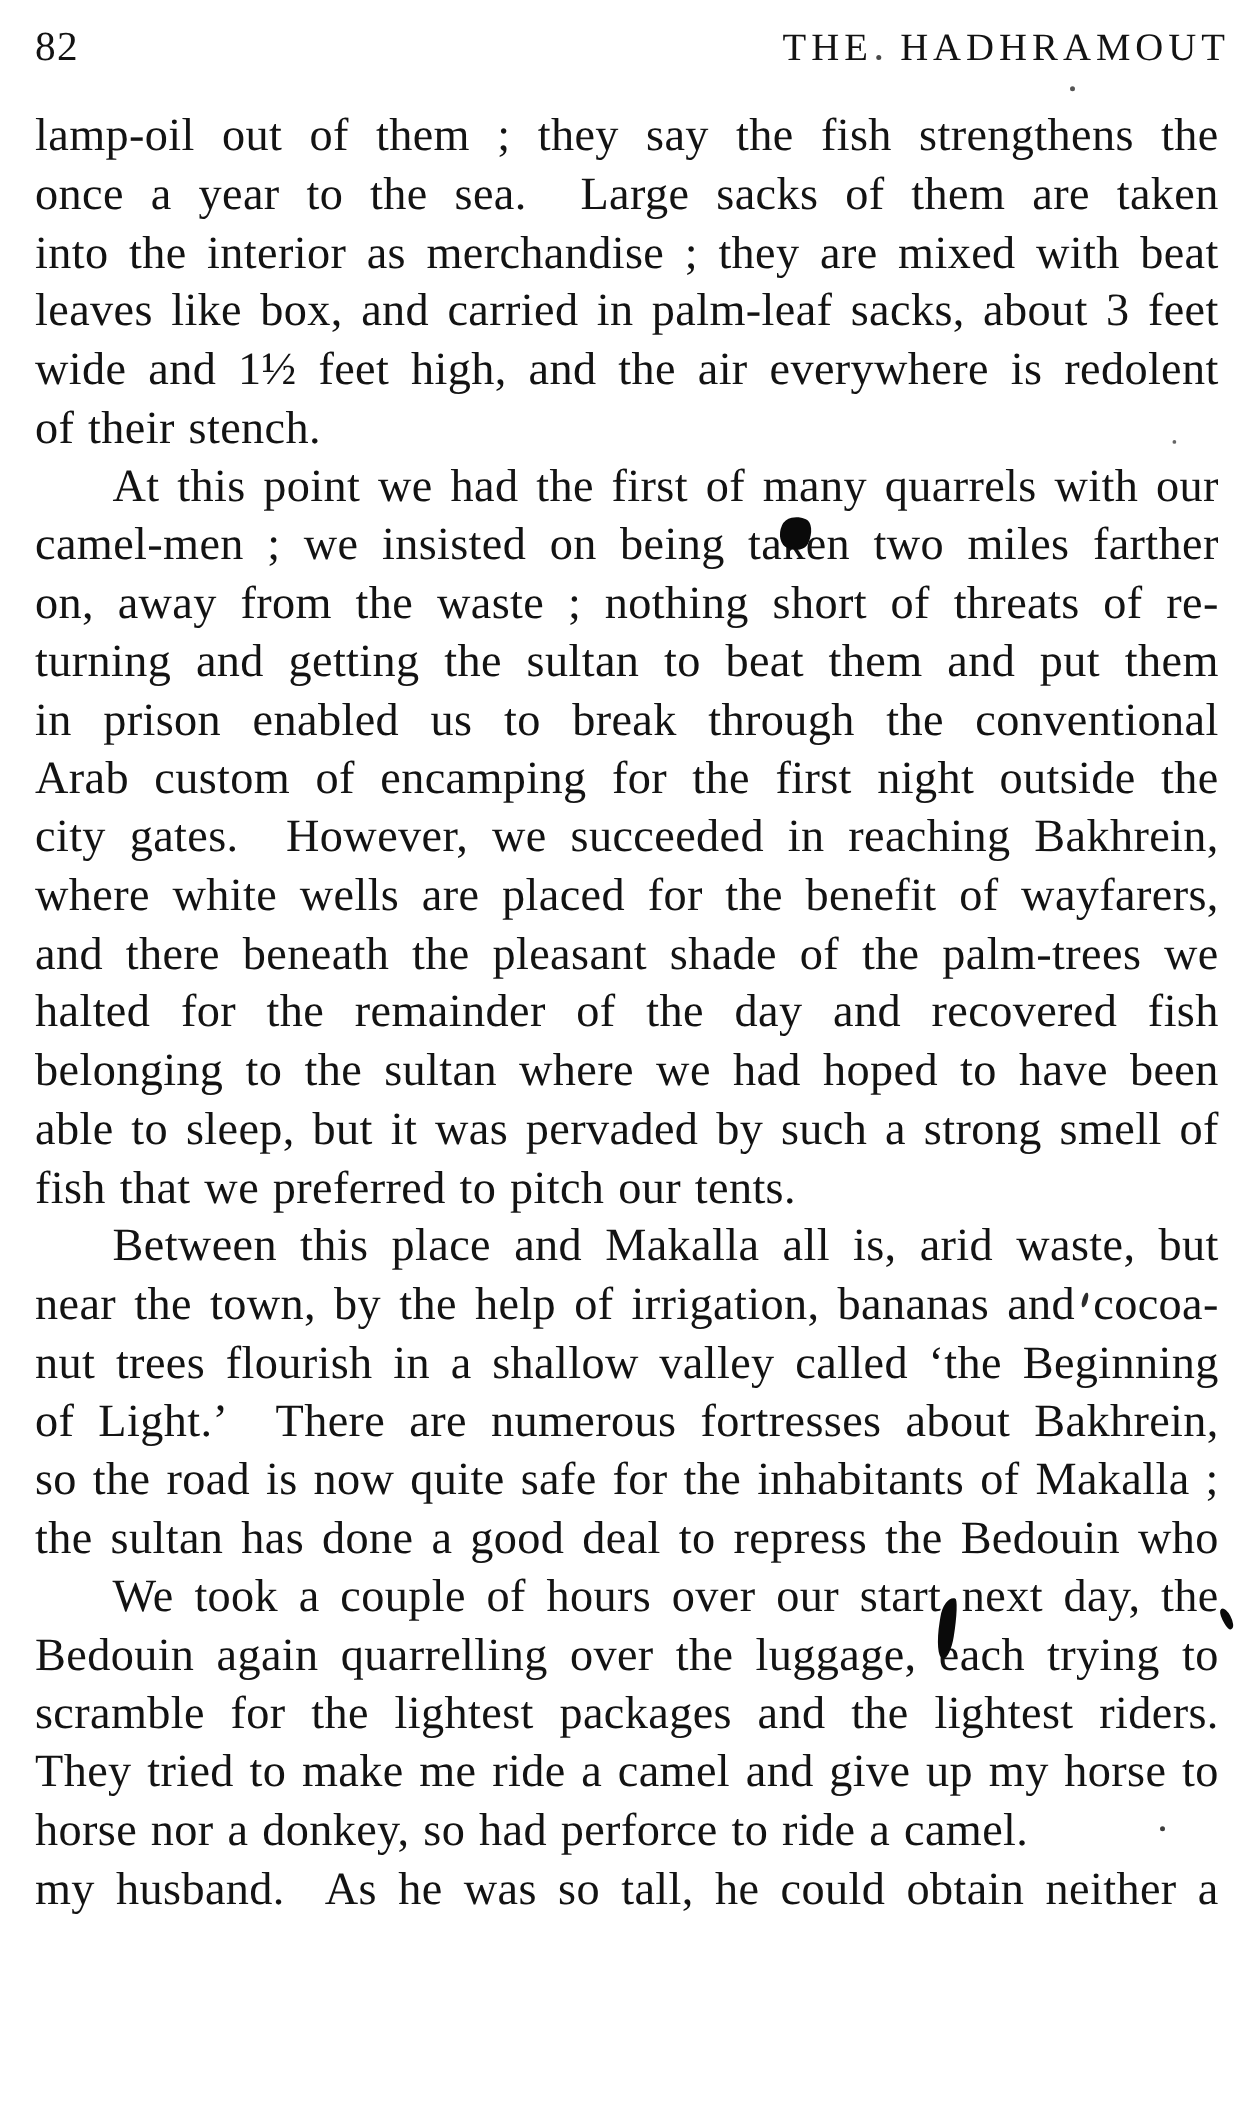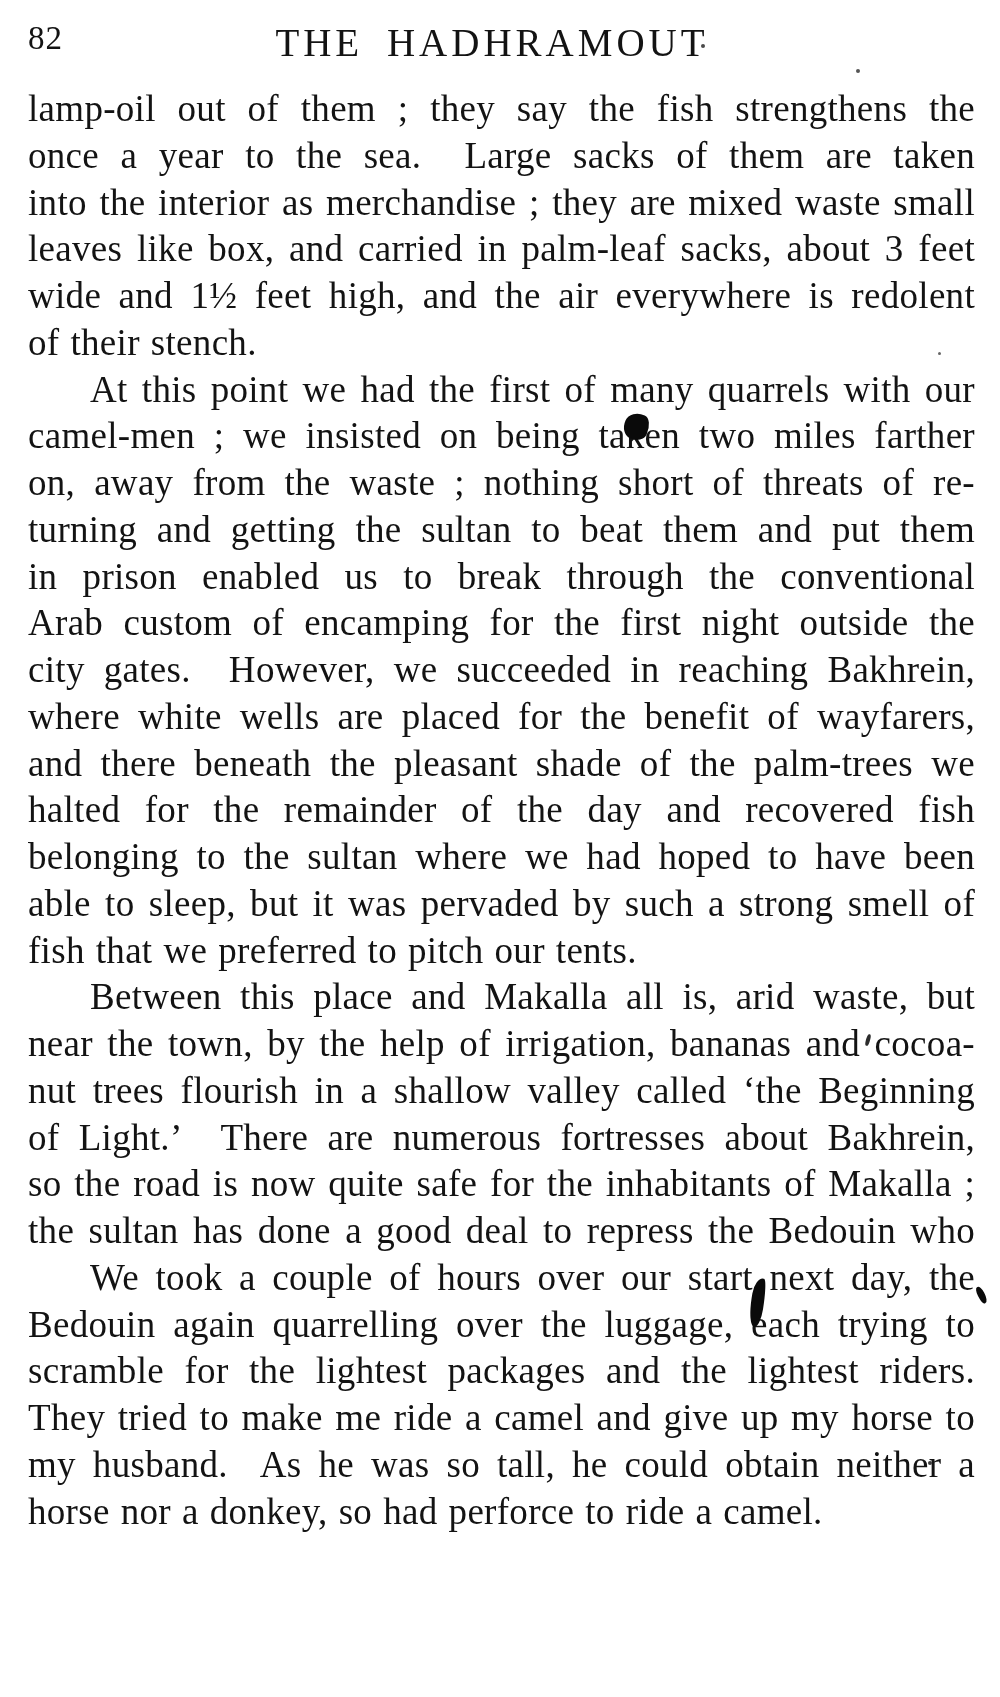--- a/index.html
+++ b/index.html
@@ -29,22 +29,22 @@
     left: 28px;
     top: 4px;
     font-size: 33px;
     letter-spacing: 1px;
   }
   .running-title {
     position: absolute;
     left: 0;
     right: 16px;
     top: 4px;
-    text-align: center;
-    font-size: 39px;
+    text-align: right;
+    font-size: 31px;
     letter-spacing: 4px;
     word-spacing: 10px;
   }
   .text-block {
     position: absolute;
     left: 28px;
     top: 86px;
     width: 947px;
   }
   .line {
@@ -117,21 +117,21 @@
 <div class="page">
 
   <div class="page-header">
     <span class="page-number">82</span>
     <span class="running-title">THE HADHRAMOUT</span>
   </div>
 
   <div class="text-block">
       <div class="line">lamp-oil out of them ; they say the fish strengthens the</div>
       <div class="line">once a year to the sea.&nbsp; Large sacks of them are taken</div>
-      <div class="line">into the interior as merchandise ; they are mixed waste small</div>
+      <div class="line">into the interior as merchandise ; they are mixed with beat</div>
       <div class="line">leaves like box, and carried in palm-leaf sacks, about 3 feet</div>
       <div class="line">wide and 1½ feet high, and the air everywhere is redolent</div>
       <div class="line para-end">of their stench.</div>
       <div class="line indent">At this point we had the first of many quarrels with our</div>
       <div class="line">camel-men ; we insisted on being taken two miles farther</div>
       <div class="line">on, away from the waste ; nothing short of threats of re-</div>
       <div class="line">turning and getting the sultan to beat them and put them</div>
       <div class="line">in prison enabled us to break through the conventional</div>
       <div class="line">Arab custom of encamping for the first night outside the</div>
       <div class="line">city gates.&nbsp; However, we succeeded in reaching Bakhrein,</div>
@@ -144,22 +144,22 @@
       <div class="line indent">Between this place and Makalla all is, arid waste, but</div>
       <div class="line">near the town, by the help of irrigation, bananas and cocoa-</div>
       <div class="line">nut trees flourish in a shallow valley called ‘the Beginning</div>
       <div class="line">of Light.’&nbsp; There are numerous fortresses about Bakhrein,</div>
       <div class="line">so the road is now quite safe for the inhabitants of Makalla&nbsp;;</div>
       <div class="line">the sultan has done a good deal to repress the Bedouin who</div>
       <div class="line indent">We took a couple of hours over our start next day, the</div>
       <div class="line">Bedouin again quarrelling over the luggage, each trying to</div>
       <div class="line">scramble for the lightest packages and the lightest riders.</div>
       <div class="line">They tried to make me ride a camel and give up my horse to</div>
+      <div class="line para-end">horse nor a donkey, so had perforce to ride a camel.</div>
       <div class="line">my husband.&nbsp; As he was so tall, he could obtain neither a</div>
-      <div class="line para-end">horse nor a donkey, so had perforce to ride a camel.</div>
     </div>
 
   <div class="artifact blot-many"></div>
   <div class="artifact smudge-inhabitants"></div>
   <div class="artifact mark-after-makalla"></div>
   <div class="artifact speck-apostrophe"></div>
   <div class="artifact speck-bottom"></div>
   <div class="artifact speck-title-dot"></div>
   <div class="artifact speck-top-right"></div>
   <div class="artifact speck-riders"></div>

